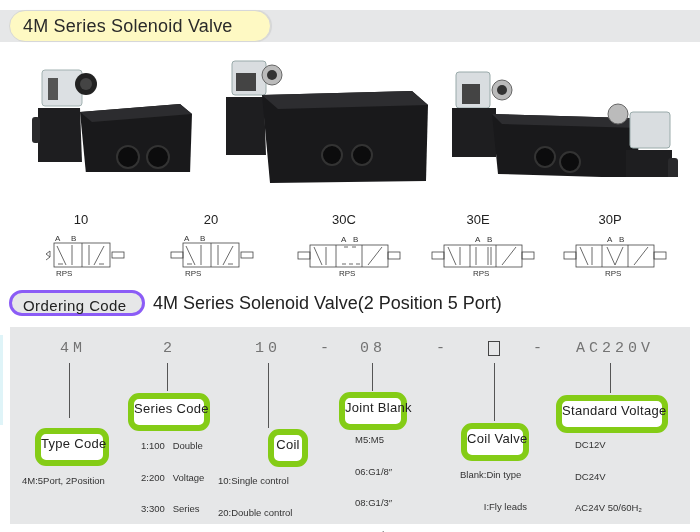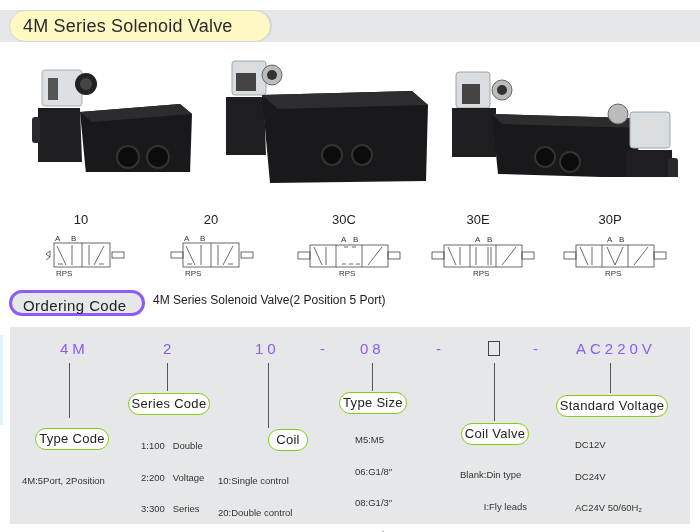--- a/index.html
+++ b/index.html
@@ -11,30 +11,30 @@
     background: #fef9c3; border: 1px solid #d6d7d9; box-shadow: 1px 0 1px rgba(0,0,0,0.08); }
   .title-pill span { position: absolute; left: 13px; top: 5px; font-size: 18px; color: #2a2a2a; letter-spacing: 0.2px; }
 
   .product { position: absolute; }
   .valve-label { position: absolute; width: 80px; text-align: center; font-size: 13px; color: #222; }
   .symbol { position: absolute; }
 
   .oc-pill { position: absolute; left: 9px; top: 290px; height: 26px; width: 136px; border-radius: 13px;
     background: #e6e7e8; border: 3px solid #8b5cf6; }
   .oc-pill span { position: absolute; left: 11px; top: 4px; font-size: 15px; color: #222; letter-spacing: 0.4px; }
-  .oc-desc { position: absolute; left: 153px; top: 293px; font-size: 12px; color: #222; }
+  .oc-desc { position: absolute; left: 153px; top: 293px; font-size: 18px; color: #222; }
 
   .oc-panel { position: absolute; left: 10px; top: 327px; width: 680px; height: 197px; background: #e6e7e8; }
   .side-strip { position: absolute; left: 0; top: 335px; width: 3px; height: 90px; background: #dff4f8; }
 
-  .code-part { position: absolute; top: 340px; font-size: 15px; color: #8b5cf6; letter-spacing: 4px; }
+  .code-part { position: absolute; top: 340px; font-size: 15px; color: #737373; letter-spacing: 4px; font-family: Liberation Mono, monospace; }
   .vline { position: absolute; width: 1px; background: #555; }
   .code-box { position: absolute; left: 488px; top: 341px; width: 12px; height: 15px; border: 1px solid #444; }
 
-  .tag { position: absolute; height: 22px; border-radius: 11px; background: #fff; border: 1px solid #84cc16;
+  .tag { position: absolute; height: 38px; border-radius: 11px; background: #fff; border: 6px solid #84cc16;
     font-size: 13px; color: #222; text-align: center; line-height: 20px; white-space: nowrap; letter-spacing: 0.3px; }
   .list { position: absolute; font-size: 9.5px; line-height: 10.5px; color: #333; white-space: pre; }
   .list div { height: 10.5px; }
 </style>
 </head>
 <body>
 
 <div class="title-bar"></div>
 <div class="title-pill">
   <span>4M Series Solenoid Valve</span>
@@ -214,21 +214,21 @@
 
 <div class="tag" style="left:268px;top:429px;width:40px">Coil</div>
 <div class="list" style="left:218px;top:455px">
   <div>10:Single control</div>
   <div>20:Double control</div>
   
   
   
 </div>
 
-<div class="tag" style="left:339px;top:392px;width:68px">Type Size</div>
+<div class="tag" style="left:339px;top:392px;width:68px">Joint Blank</div>
 <div class="list" style="left:355px;top:414px">
   <div>M5:M5</div>
   <div>06:G1/8″</div>
   <div>08:G1/3″</div>
   <div>10:G3/8″</div>
   
 </div>
 
 <div class="tag" style="left:461px;top:423px;width:68px">Coil Valve</div>
 <div class="list" style="left:460px;top:449px">

